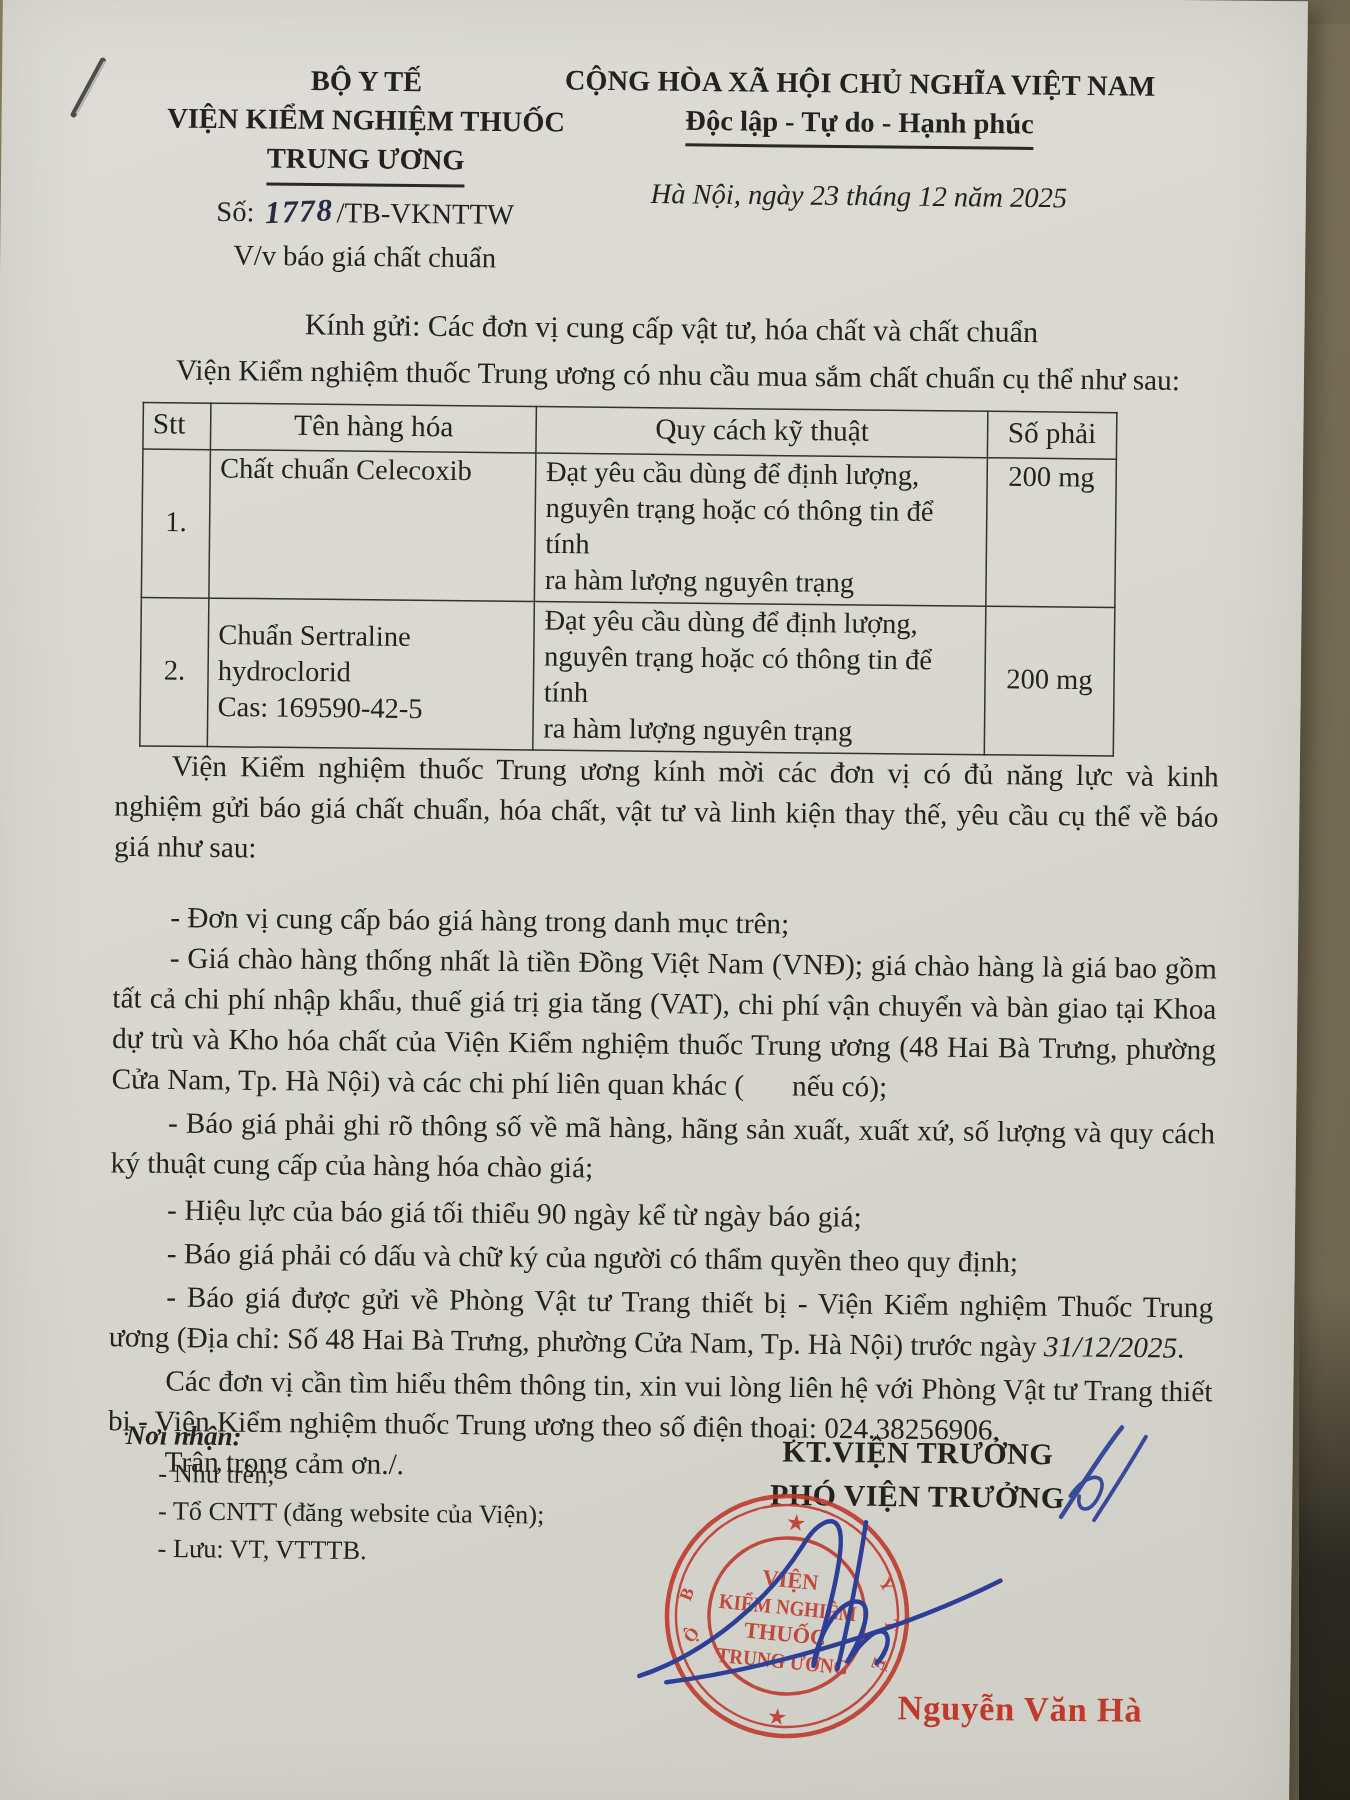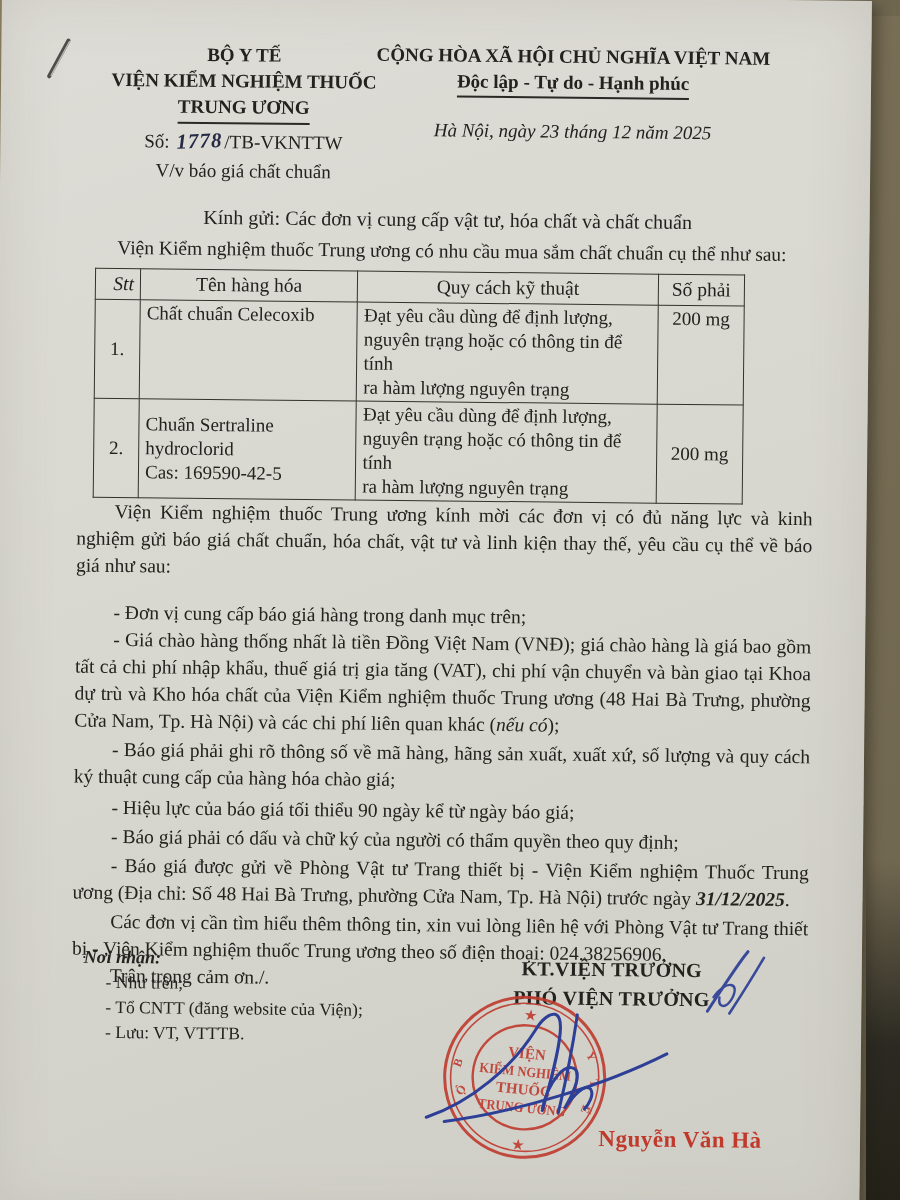--- a/index.html
+++ b/index.html
@@ -42,32 +42,32 @@
   
   .main{left:80px;top:210px;width:736px;font-size:19.5px;line-height:27px;}
   .greeting{text-align:center;font-size:20px;}
   .intro{margin-top:4px;text-indent:38px;}
   table.doc{
     border-collapse:collapse;margin-top:7px;margin-left:16px;width:650px;
     font-size:19px;line-height:24px;
   }
   table.doc th,table.doc td{border:1.6px solid #33322d;padding:1px 6px;}
   table.doc th{font-weight:normal;font-size:19.5px;height:28px;}
-  th.h-stt{text-align:right;font-style:italic;}
+  th.h-stt{text-align:left;}
   td.c-stt{text-align:center;vertical-align:middle;}
   td.c-name{vertical-align:top;}
   td.c-name.mid{vertical-align:middle;}
   td.c-spec{vertical-align:top;}
   td.c-qty{text-align:center;vertical-align:top;padding-top:3px;}
   td.c-qty.mid{vertical-align:middle;padding-top:1px;}
   .preline{white-space:pre-line;}
   .para{text-align:justify;text-indent:38px;margin:0;}
   .mt20{margin-top:20px;} .mt4{margin-top:4px;} .mt2{margin-top:2px;}
-  .ital{font-style:italic;}
-  .bold-ital{font-style:italic;font-weight:bold;}
+  .ital{margin-left:32px;}
+  .bold-ital{font-style:italic;font-weight:normal;}
   
   .recipients{left:92px;top:952px;font-size:17.5px;line-height:25px;}
   .recipients .label{font-weight:bold;font-style:italic;font-size:18px;}
   .recipients .item{margin-left:22px;}
   .sign-block{left:475px;top:957px;width:290px;text-align:center;font-weight:bold;font-size:20px;line-height:29px;letter-spacing:.3px;}
   .stamp-wrap{left:449px;top:995px;width:170px;height:170px;transform:rotate(5deg);opacity:.9;}
   .sig-wrap{left:418px;top:1003px;width:290px;height:140px;z-index:3;}
   .penmark-wrap{left:700px;top:946px;width:90px;height:78px;z-index:3;}
   .slash-wrap{left:40px;top:40px;width:40px;height:50px;}
   .signer-name{left:560px;top:1128px;width:260px;text-align:center;font-weight:bold;font-size:23px;color:#c0392b;letter-spacing:.5px;z-index:4;}

